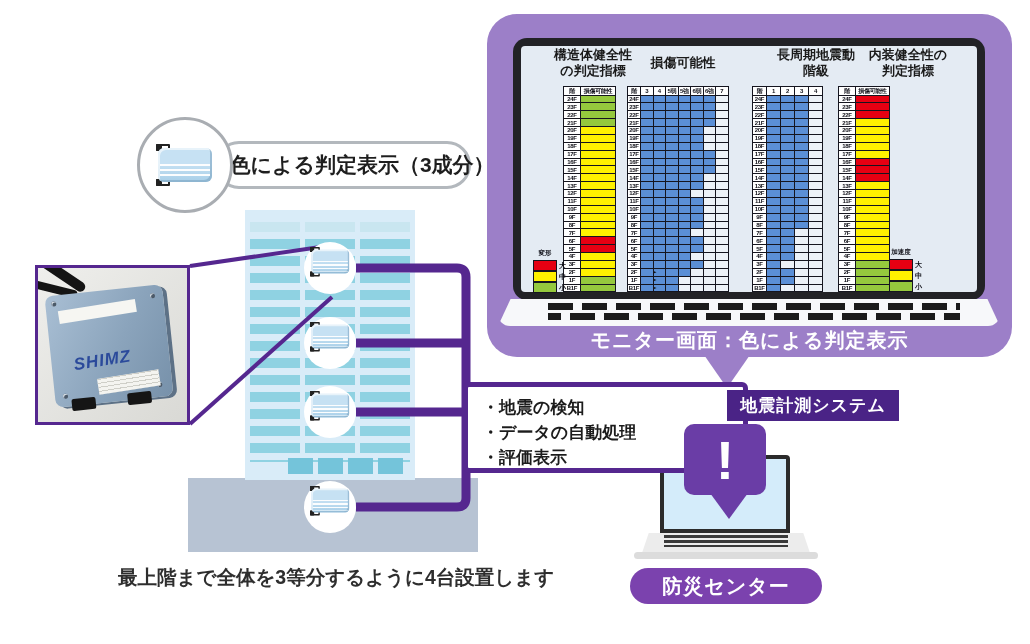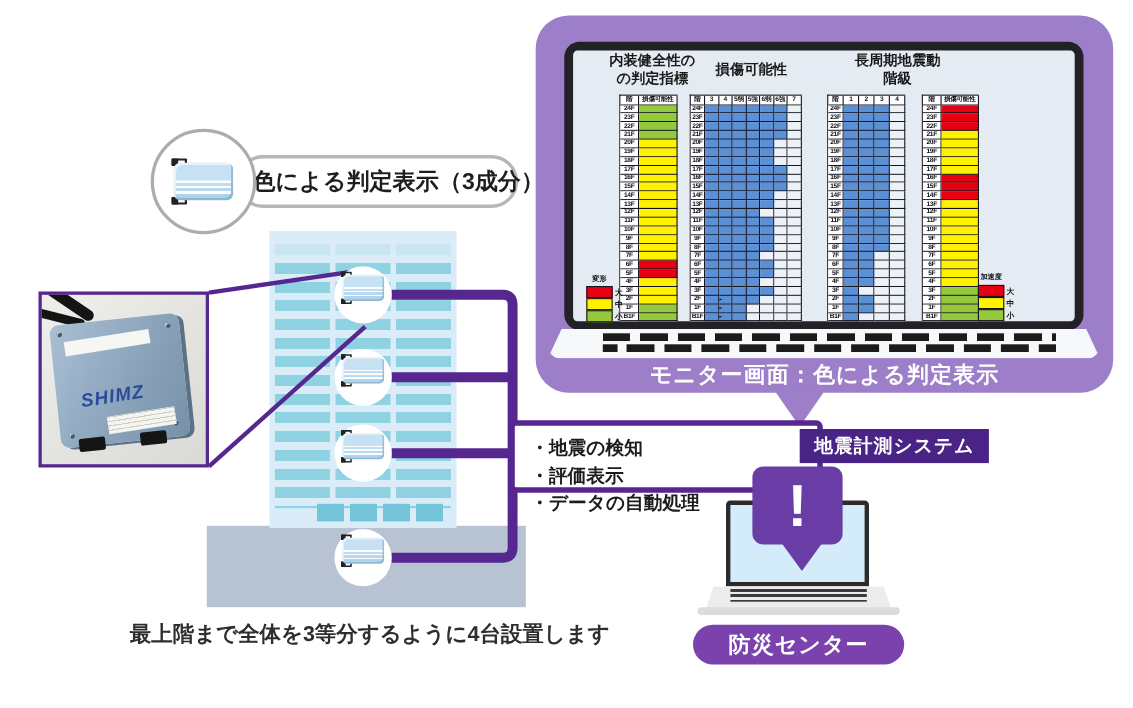--- a/index.html
+++ b/index.html
@@ -87,21 +87,21 @@
 
   
   .legend{position:absolute;z-index:2;}
   .lg-title{font-size:6.5px;font-weight:bold;color:#101018;text-align:center;width:24px;margin-bottom:2px;}
   .lg-row{display:flex;align-items:center;height:11.3px;}
   .lg-box{width:24px;height:11.3px;border:1px solid #15151f;margin-top:-1px;}
   .c-red{background:#e60012;} .c-yellow{background:#fff100;} .c-green{background:#95c93d;}
   .lg-label{font-size:7px;font-weight:bold;margin-left:2px;color:#101018;}
 
   
-  .process-box{position:absolute;left:463px;top:382px;width:285px;height:66px;background:#fff;
+  .process-box{position:absolute;left:463px;top:382px;width:285px;height:91px;background:#fff;
     border:5px solid #55278f;border-radius:6px;z-index:4;padding:8px 0 0 14px;}
   .process-box div{font-size:17px;font-weight:bold;color:#1c1c1c;line-height:25px;white-space:nowrap;}
   .sys-badge{position:absolute;left:727px;top:390px;width:172px;height:31px;background:#4a2386;z-index:5;
     display:flex;align-items:center;justify-content:center;font-size:17px;font-weight:bold;color:#fff;letter-spacing:1px;}
   .laptop-screen{position:absolute;left:660px;top:455px;width:130px;height:78px;border:4px solid #2b2b2b;
     background:#d4ecfa;border-radius:4px 4px 0 0;z-index:3;}
   .laptop-deck{position:absolute;left:642px;top:533px;width:168px;height:20px;background:#ececec;
     clip-path:polygon(4% 0,96% 0,100% 100%,0 100%);z-index:3;}
   .laptop-keys{position:absolute;left:22px;top:2px;width:124px;height:12px;
     background:repeating-linear-gradient(180deg,#3a3a3a 0 3px,rgba(0,0,0,0) 3px 5px);}
@@ -125,30 +125,34 @@
   <div class="bubble-tail"></div>
   <div class="bezel"></div>
   <div class="screen"></div>
   <div class="deck">
     <div class="krow kr1"></div>
     <div class="krow kr2"></div>
   </div>
   <div class="bubble-caption">モニター画面：色による判定表示</div>
 
   <div class="scol-title" style="left:543px;width:100px;">
-    <div>内装健全性の</div>
+    <div>構造体健全性</div>
       <div>の判定指標</div>
   </div>
   <div class="scol-title" style="left:643px;width:80px;">
     <div>損傷可能性</div>
       <div></div>
   </div>
   <div class="scol-title" style="left:766px;width:100px;">
     <div>長周期地震動</div>
       <div>階級</div>
+  </div>
+  <div class="scol-title" style="left:858px;width:100px;">
+    <div>内装健全性の</div>
+      <div>判定指標</div>
   </div>
 
   <div id="tables">
       <div class="mtable" style="left: 563px;">
         <div class="mrow">
           <div class="mcell" style="width: 17px; height: 8.5px;">階</div>
           <div class="mcell" style="width: 35px; height: 8.5px;">損傷可能性</div>
         </div>
         <div class="mrow">
           <div class="mcell" style="width: 17px; height: 7.88px; background: rgb(255, 255, 255);">24F</div>
@@ -919,22 +923,22 @@
       <div class="ph-label1"></div>
       <div class="ph-brand">SHIMZ</div>
       <div class="ph-label2"></div>
       <div class="ph-bracket b1"></div>
       <div class="ph-bracket b2"></div>
     </div>
   </div>
 
   <div class="process-box">
     <div>・地震の検知</div>
+    <div>・データの自動処理</div>
     <div>・評価表示</div>
-    <div>・データの自動処理</div>
   </div>
   <div class="sys-badge">地震計測システム</div>
 
   <div class="laptop-screen"></div>
   <div class="laptop-deck">
       <div class="laptop-keys"></div>
     </div>
   <div class="laptop-base"></div>
   <div class="alert-bubble">
       <span>!</span>

